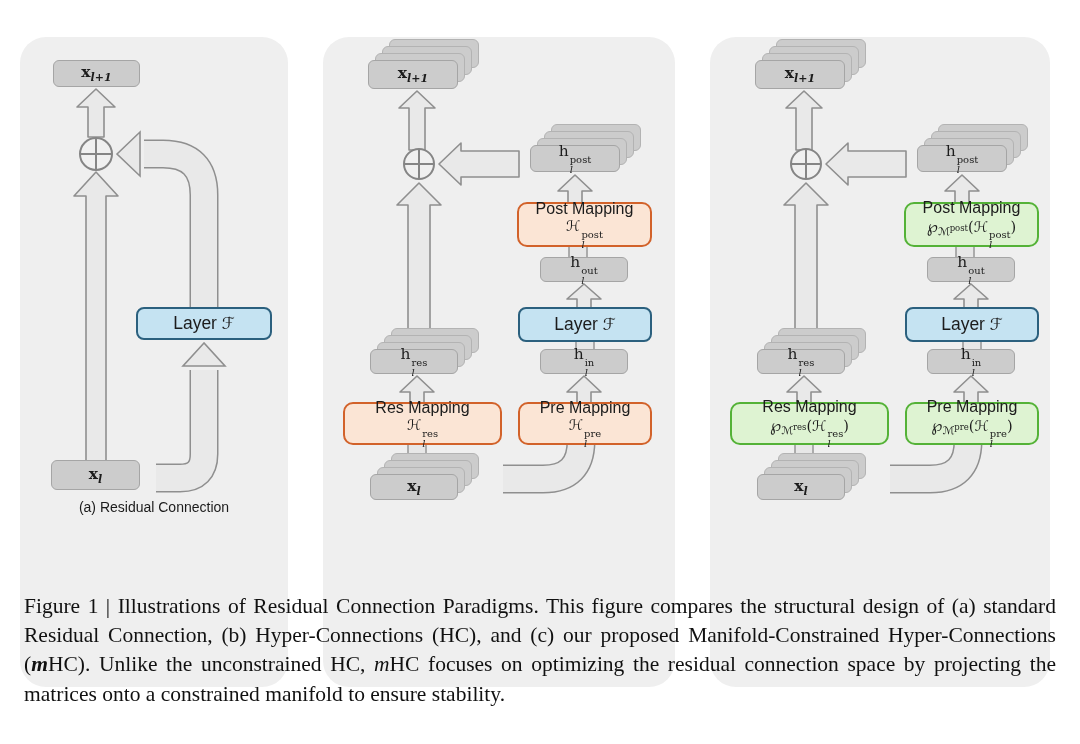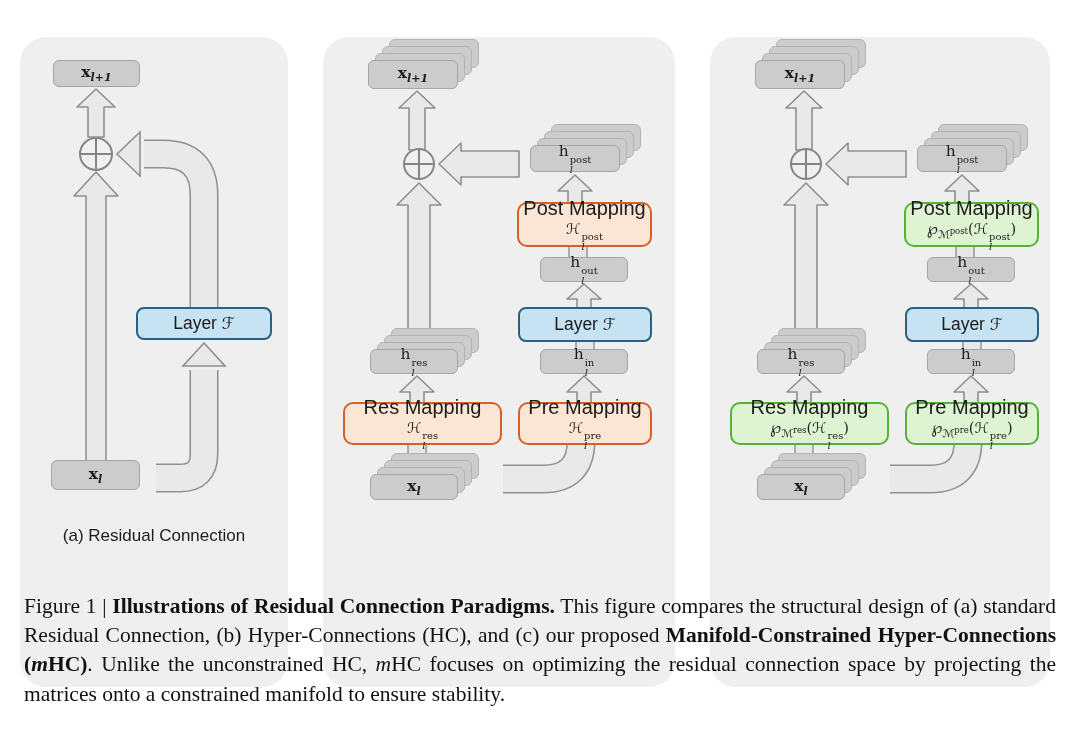--- a/index.html
+++ b/index.html
@@ -19,44 +19,44 @@
   .fcard { position:absolute; left:0; top:0; width:100%; height:100%;
            display:flex; align-items:center; justify-content:center; }
 
   .mapbox { position:absolute; box-sizing:border-box; border-radius:10px;
             display:flex; flex-direction:column; align-items:center; justify-content:center;
             line-height:1.12; text-align:center; }
   .orange { background:#fbe5d5; border:2px solid #d2622a; }
   .green  { background:#def3d2; border:2px solid #54b237; }
   .blue   { position:absolute; box-sizing:border-box; background:#c5e3f2; border:2px solid #2b607e;
             border-radius:8px; display:flex; align-items:center; justify-content:center; }
-  .maptitle { font-size:20px; }
+  .maptitle { font-size:16px; }
   .mapformula { font-family:"DejaVu Serif", serif; font-size:14.5px; margin-top:1px; }
 
   .mx  { font-family:"DejaVu Serif", serif; font-size:15.5px; font-weight:bold; }
   .mx sub { font-size:11px; font-style:italic; font-weight:bold; }
   .mh  { font-family:"DejaVu Serif", serif; font-size:15.5px; }
   .scr { font-family:"DejaVu Sans", sans-serif; }
   .fp  { font-size:16px; }
   .ss  { display:inline-flex; flex-direction:column; align-items:flex-start;
          vertical-align:-0.42em; line-height:1.0; margin-left:1px; }
   .ss .ssup { font-size:10px; }
   .ss .ssub { font-size:10px; font-style:italic; }
   .msub { font-size:11px; vertical-align:-0.32em; }
   .msub .msup { font-size:8.5px; vertical-align:0.5em; }
   .layerlabel { font-size:17.5px; }
   .layerlabel .scr { font-size:16.5px; }
 
-  .subcap { position:absolute; top:526px; font-size:17px; text-align:center; color:#1b1b1b; }
+  .subcap { position:absolute; top:499px; font-size:14px; text-align:center; color:#1b1b1b; }
   .subcap .i { font-style:italic; }
 
   .figcaption { position:absolute; left:24px; top:592px; width:1032px;
                 font-family:"Liberation Serif", serif; font-size:21.5px; line-height:1.36;
                 text-align:justify; color:#111111; }
-  .figcaption .b  { font-weight:bold; }
+  .figcaption .b  { font-weight:normal; }
   .figcaption .bi { font-weight:bold; font-style:italic; }
   .figcaption .i  { font-style:italic; }
 </style>
 </head>
 <body>
 
 <div class="page">
 
   <div class="panel" style="left:20px; width:268px;">
     <svg class="arrows" width="268" height="510" viewBox="0 0 268 510">

